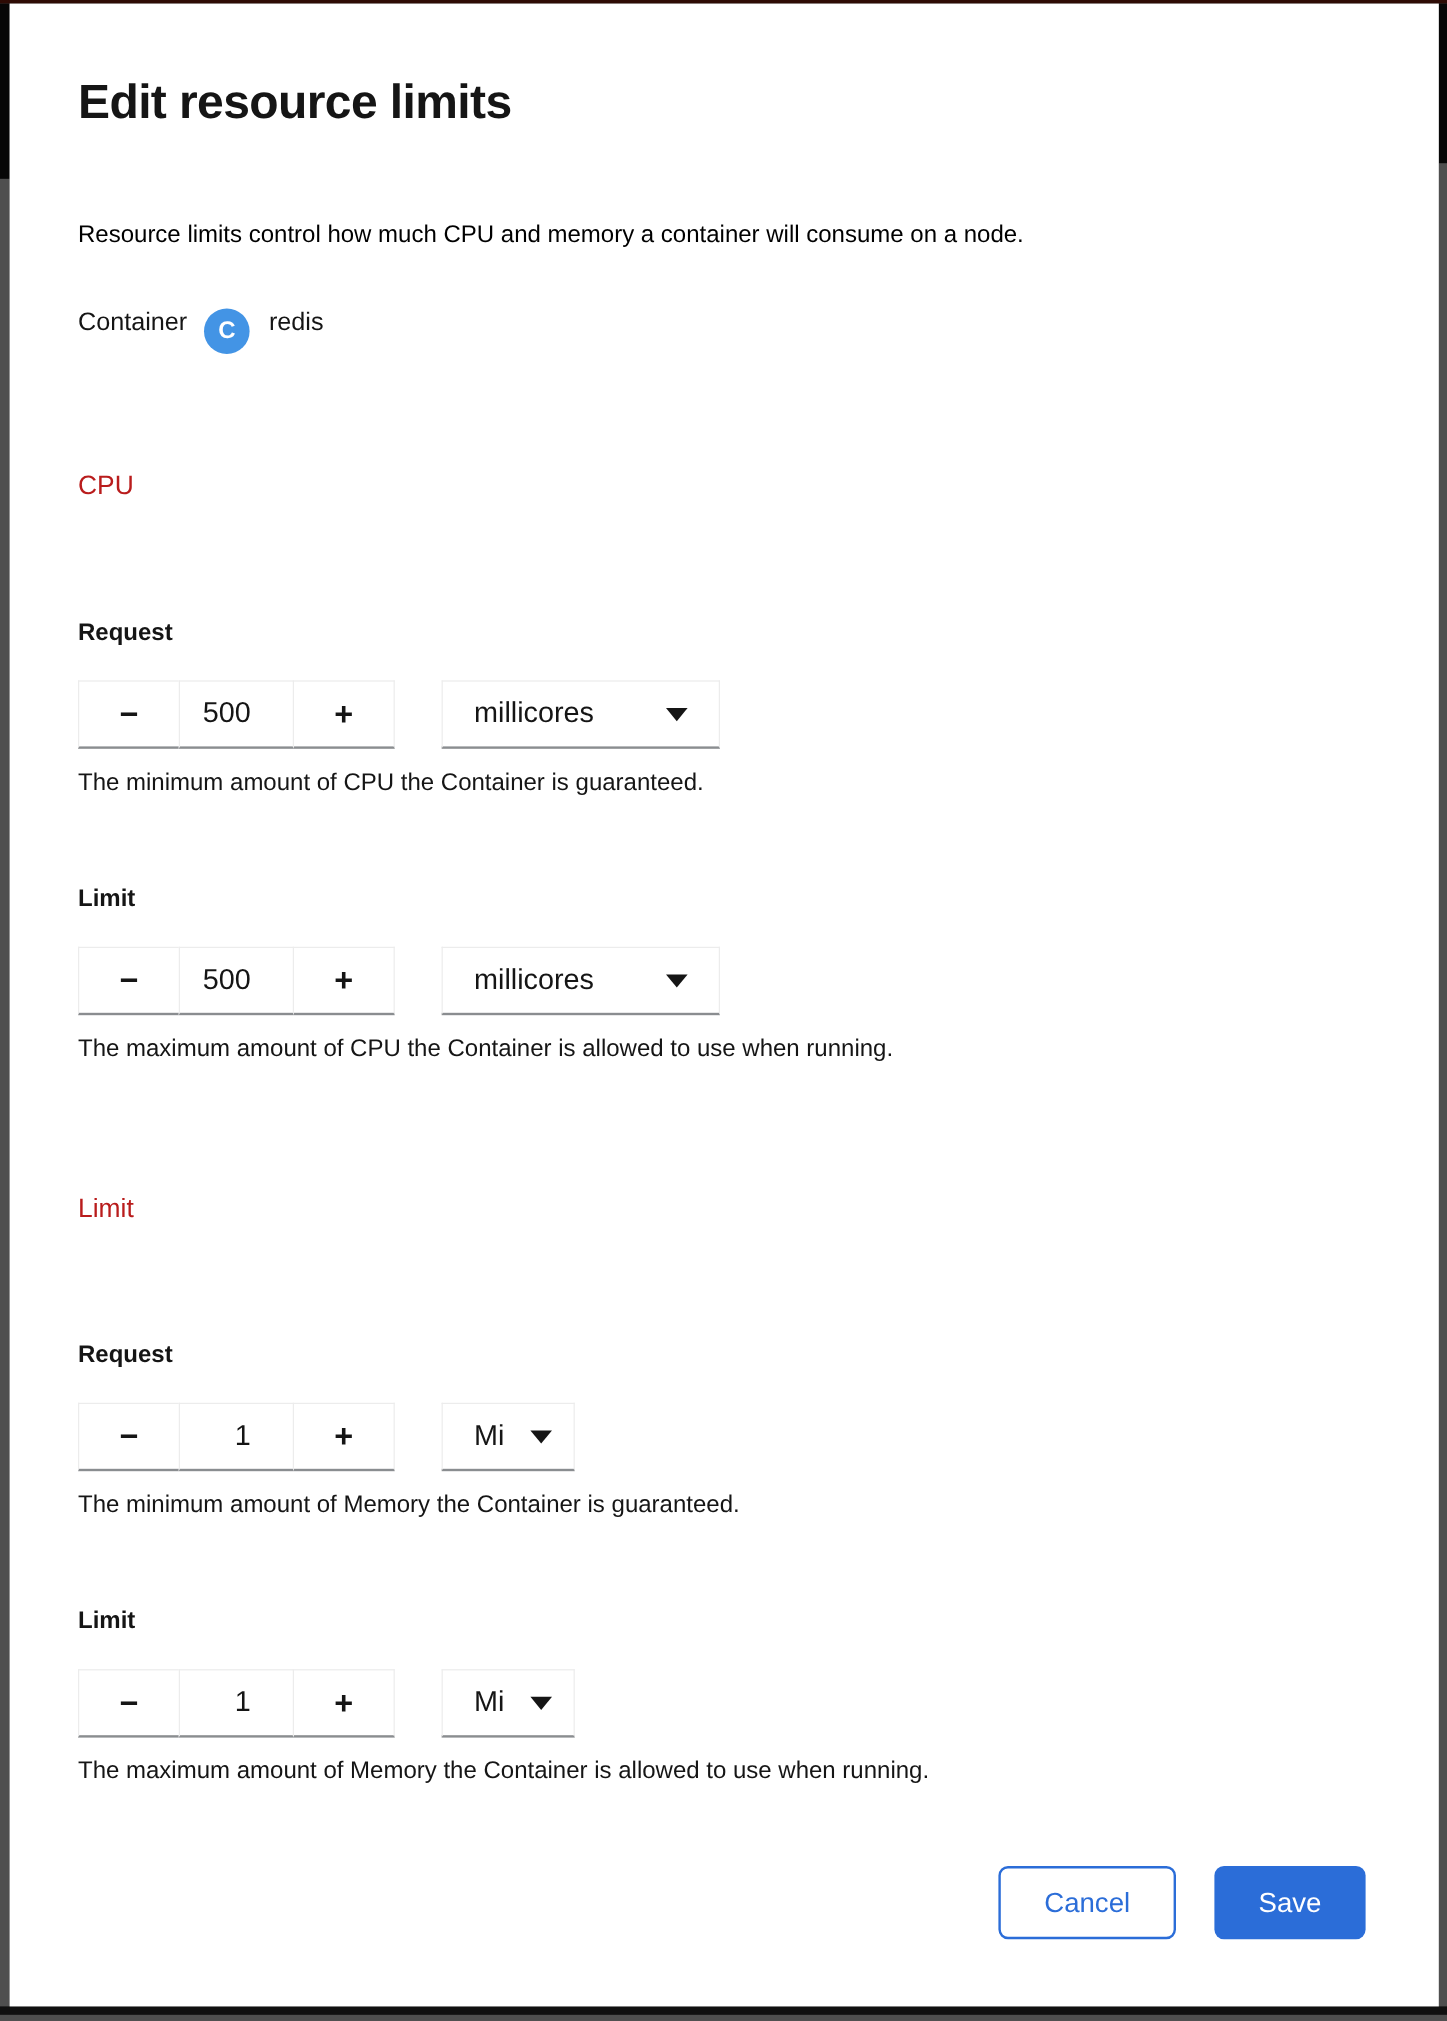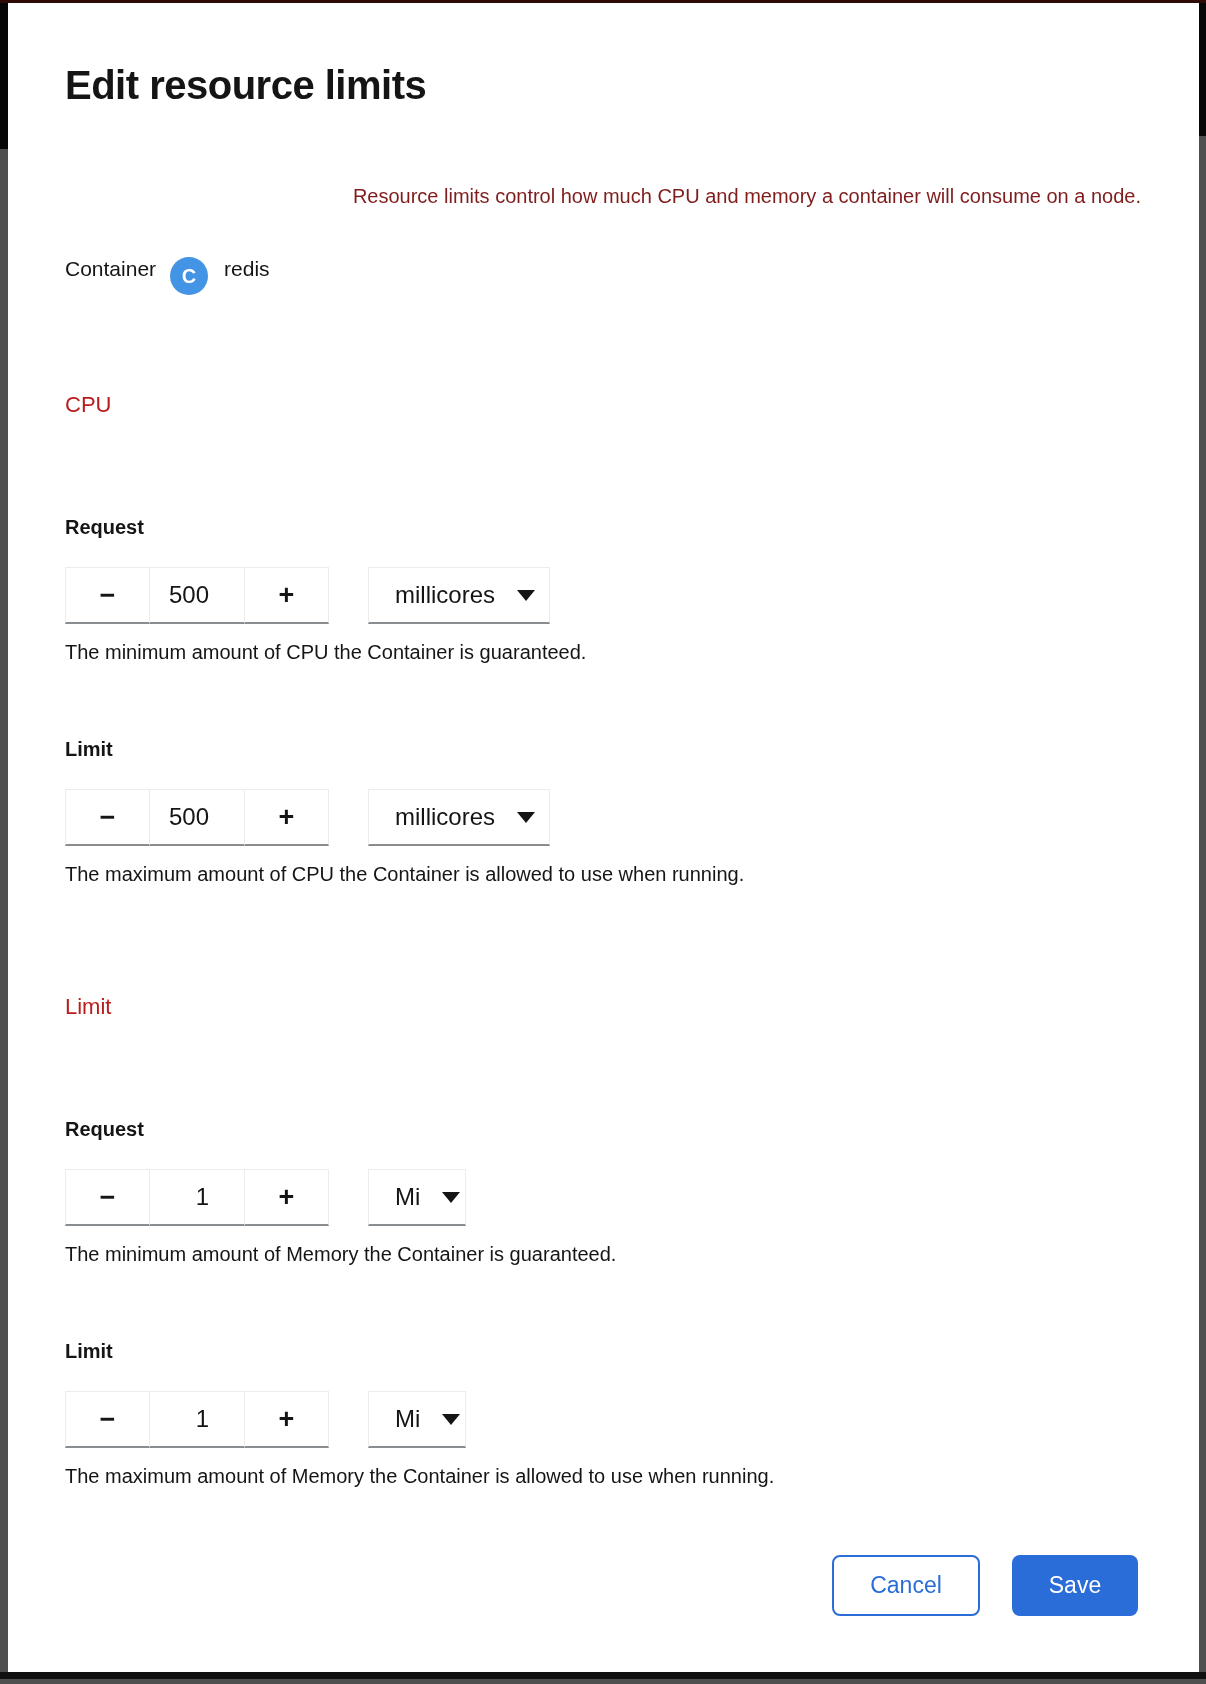--- a/index.html
+++ b/index.html
@@ -34,22 +34,21 @@
     font-weight: 700;
     line-height: 48px;
     letter-spacing: -0.5px;
     color: #151515;
   }
 
   .dialog-desc {
     margin-top: 74px;
     font-size: 20px;
     line-height: 26px;
-    color: #7f1d1d;
-    text-align: right;
+    color: #000000;
   }
 
   .container-row {
     margin-top: 48px;
     display: flex;
     align-items: flex-start;
     font-size: 21px;
   }
   .container-badge {
     width: 38px; height: 38px;
@@ -127,22 +126,22 @@
     border-bottom: 2px solid #8a8d90;
     display: flex;
     align-items: center;
     justify-content: space-between;
     padding: 0 26px;
     font-family: "Liberation Sans", sans-serif;
     font-size: 24px;
     color: #151515;
     cursor: pointer;
   }
-  .unit-select.wide   { width: 182px; align-items: center; }
-  .unit-select.narrow { width: 98px; }
+  .unit-select.wide   { width: 232px; align-items: center; }
+  .unit-select.narrow { width: 111px; }
   .caret-down {
     width: 0; height: 0;
     border-left: 9px solid transparent;
     border-right: 9px solid transparent;
     border-top: 11px solid #151515;
     margin-left: 22px;
   }
 
   .helper-text {
     margin-top: 16px;

